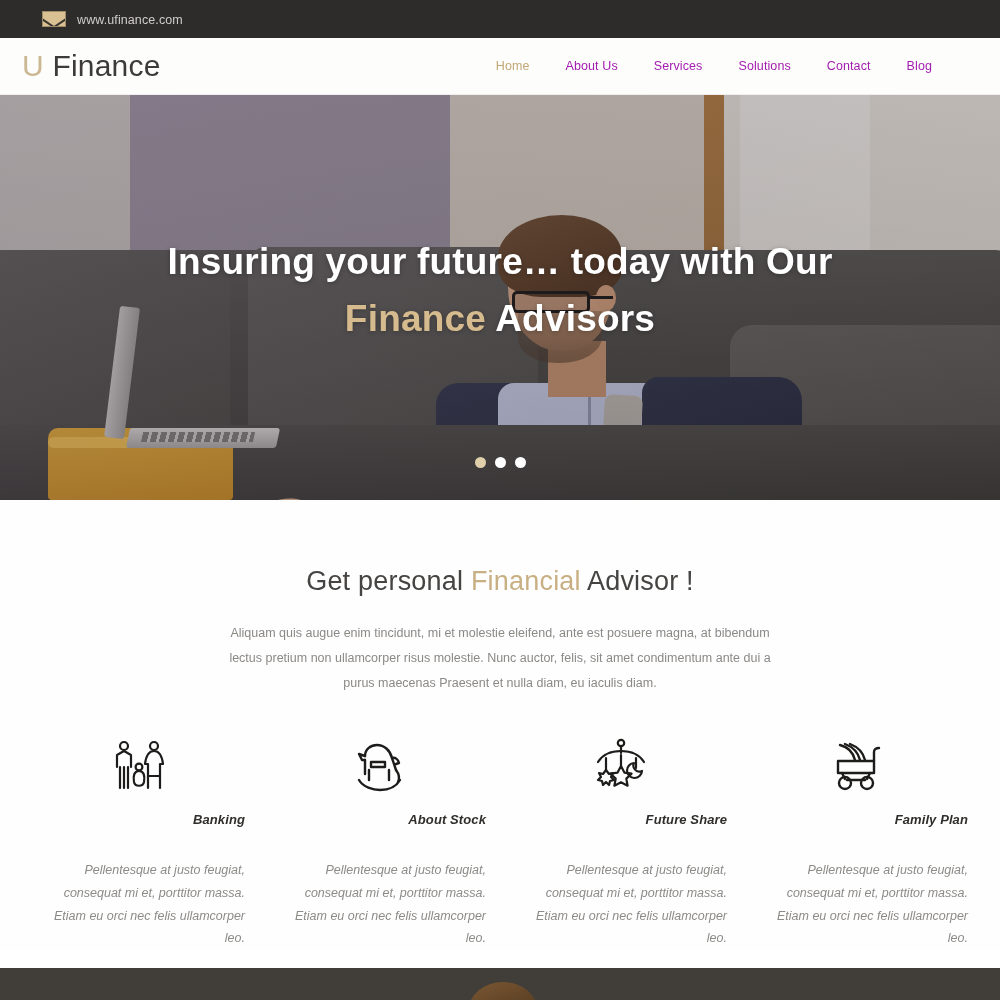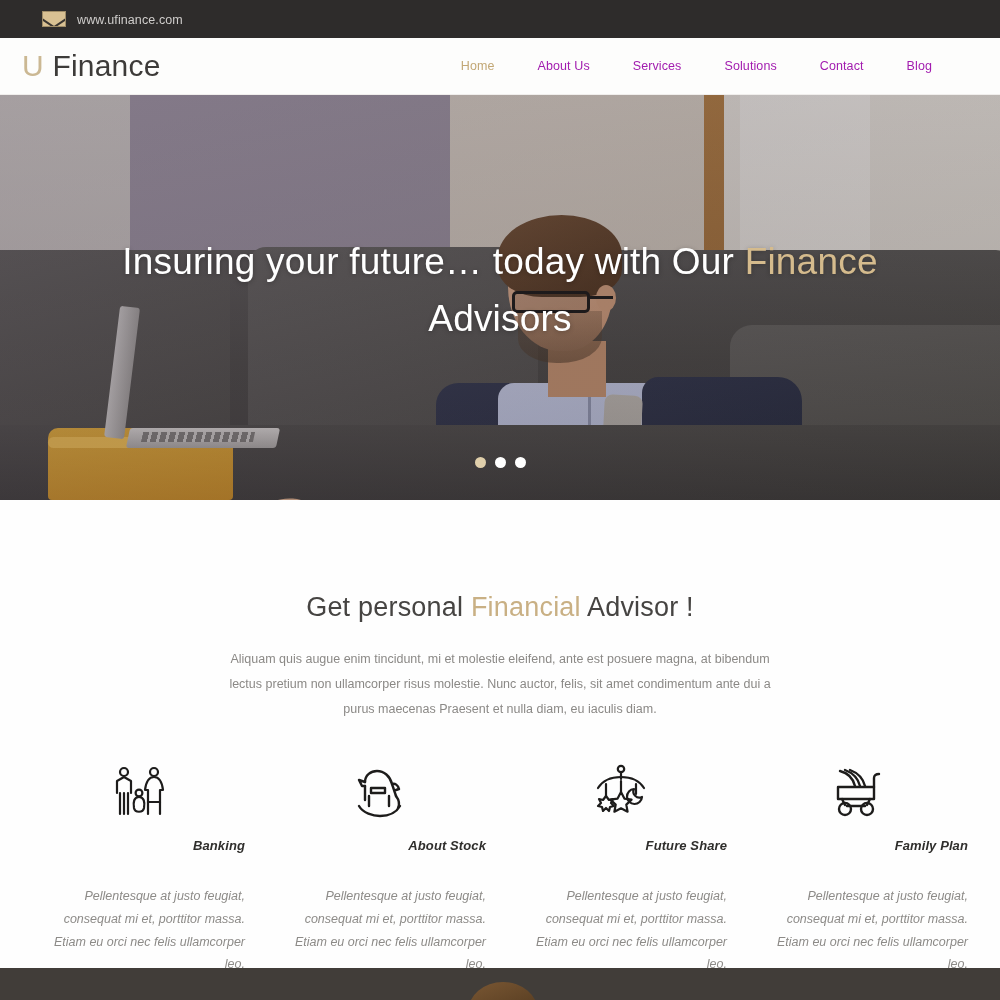--- a/index.html
+++ b/index.html
@@ -42,21 +42,21 @@
     height:57px;
     background:#fdfdfc;
     display:flex;
     align-items:center;
     justify-content:space-between;
     padding:0 54px 0 22px;
     border-bottom:1px solid #f0eeec;
   }
   .logo { font-size:30px; font-weight:400; color:#3d3b39; letter-spacing:.2px; white-space:nowrap; }
   .logo .u { color:#cbb893; }
-  .nav { display:flex; align-items:center; gap:15px; }
+  .nav { display:flex; align-items:center; gap:8px; }
   .nav a {
     font-size:12.5px;
     color:#a21caf;
     text-decoration:none;
     padding:0 14px;
     letter-spacing:.1px;
     white-space:nowrap;
   }
   .nav a.active { color:#c2a775; }
 
@@ -195,37 +195,37 @@
     background:linear-gradient(120deg,rgba(70,60,80,.30),rgba(40,35,45,.22));
   }
   .hero-copy {
     position:absolute; inset:0;
     display:flex; flex-direction:column; align-items:center; justify-content:center;
     text-align:center;
     padding-bottom:14px;
   }
   .hero-copy h1 {
     font-size:37px;
-    font-weight:400;
+    font-weight:700;
     color:#ffffff;
     line-height:1.52;
     letter-spacing:.2px;
     max-width:780px;
     text-shadow:0 1px 5px rgba(0,0,0,.28);
   }
   .hero-copy h1 .gold { color:#d5bb8d; }
   .dots {
     position:absolute; left:0; right:0; bottom:32px;
     display:flex; justify-content:center; gap:9px;
   }
   .dot { width:11px; height:11px; border-radius:50%; background:#ffffff; }
   .dot.active { background:#e0cfab; }
 
   
-  .services { background:#fefefe; padding:92px 0 0; }
+  .services { background:#fefefe; padding:66px 0 0; }
   .sec-title {
     text-align:center;
     font-size:27px;
     font-weight:400;
     color:#464442;
     letter-spacing:.2px;
   }
   .sec-title .gold { color:#c9b084; }
   .sec-lead {
     margin:24px auto 0;

